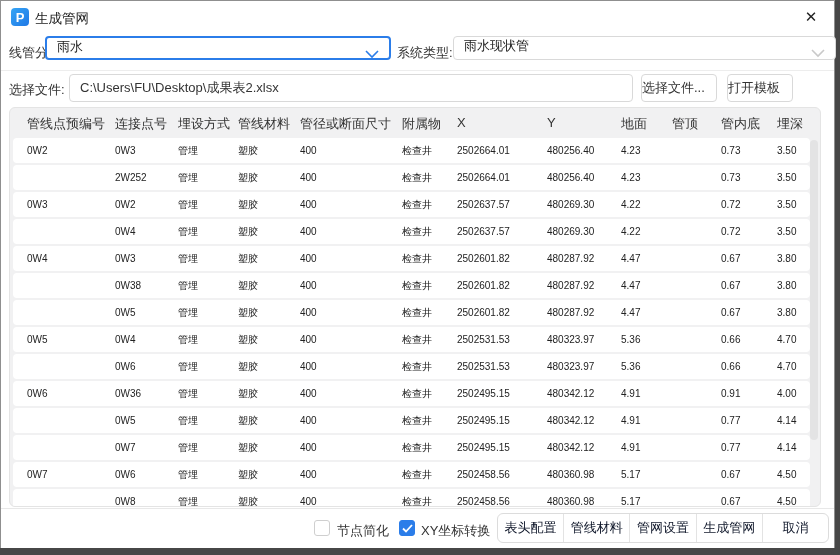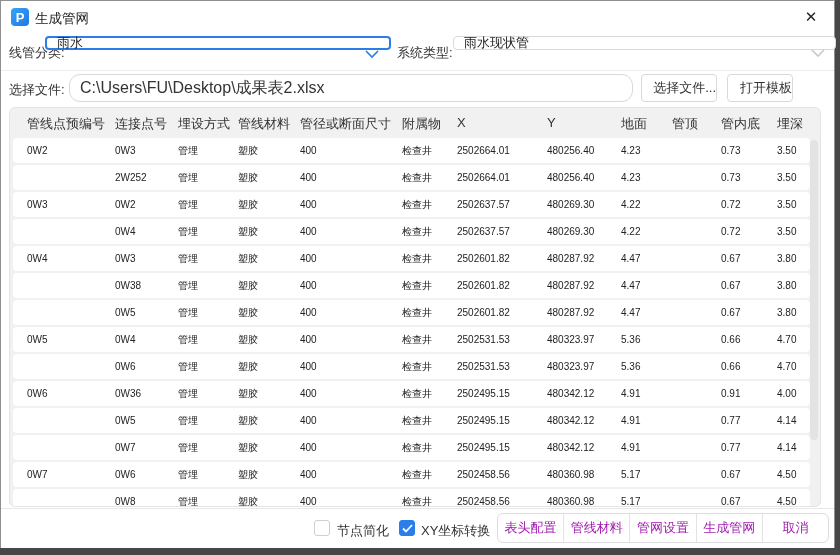--- a/index.html
+++ b/index.html
@@ -31,37 +31,37 @@
     position: absolute; right: 12px; top: 6px;
     width: 22px; height: 20px; text-align: center; line-height: 20px;
     font-size: 15px; color: #222; cursor: pointer;
   }
   
   .form-label { position: absolute; font-size: 13px; color: #333; }
   .lbl-category { left: 8px; top: 43px; }
   .lbl-systype  { left: 396px; top: 43px; }
   .lbl-file     { left: 8px; top: 80px; }
   .select {
-    position: absolute; height: 14px; border-radius: 4px; background: #fff;
+    position: absolute; height: 24px; border-radius: 4px; background: #fff;
     font-size: 13px; color: #222; padding-left: 10px;
-    display: flex; align-items: center;
+    display: flex; align-items: flex-start;
   }
   .select-category { left: 44px; top: 35px; width: 346px; border: 2px solid #2b7de9; }
   .select-systype  { left: 452px; top: 35px; width: 383px; border: 1px solid #d9d9d9; }
   .select .chev { position: absolute; right: 10px; top: 9px; }
   .sep1 { position: absolute; left: 0; right: 0; top: 69px; height: 1px; background: #ededed; }
   .file-input {
     position: absolute; left: 68px; top: 73px; width: 564px; height: 28px;
-    border: 1px solid #d9d9d9; border-radius: 11px; background: #fff;
-    font-size: 16px; color: #333; line-height: 26px; padding-left: 10px;
+    border: 1px solid #d9d9d9; border-radius: 4px; background: #fff;
+    font-size: 13px; color: #333; line-height: 26px; padding-left: 10px;
     white-space: nowrap; overflow: hidden;
   }
   .btn {
     position: absolute; height: 28px; border: 1px solid #d9d9d9; border-radius: 4px;
-    background: #fff; font-size: 13px; color: #333; text-align: right; line-height: 26px;
+    background: #fff; font-size: 13px; color: #333; text-align: left; line-height: 26px;
     cursor: pointer;
   }
   .btn-choose   { left: 640px; top: 73px; width: 76px; }
   .btn-template { left: 726px; top: 73px; width: 66px; }
   
   .table-wrap {
     position: absolute; left: 8px; top: 106px; width: 812px; height: 400px;
     background: #f1f1f2; border: 1px solid #e4e4e4; border-radius: 6px;
     overflow: hidden;
   }
@@ -97,21 +97,21 @@
   .cb2 { left: 398px; }
   .cb-label { position: absolute; top: 13px; font-size: 13px; color: #333; }
   .cb1-label { left: 336px; }
   .cb2-label { left: 420px; }
   .btn-group {
     position: absolute; left: 496px; top: 4px; width: 332px; height: 30px;
     border: 1px solid #dcdcdc; border-radius: 6px; background: #fff;
     display: flex; overflow: hidden;
   }
   .btn-group .gbtn {
-    flex: 1; text-align: center; line-height: 28px; font-size: 13px; color: #a21caf;
+    flex: 1; text-align: center; line-height: 28px; font-size: 13px; color: #0f172a;
     border-left: 1px solid #e3e3e3; cursor: pointer;
   }
   .btn-group .gbtn:first-child { border-left: none; }
 </style>
 </head>
 <body>
 
 <div class="window">
 
   <div class="titlebar">

